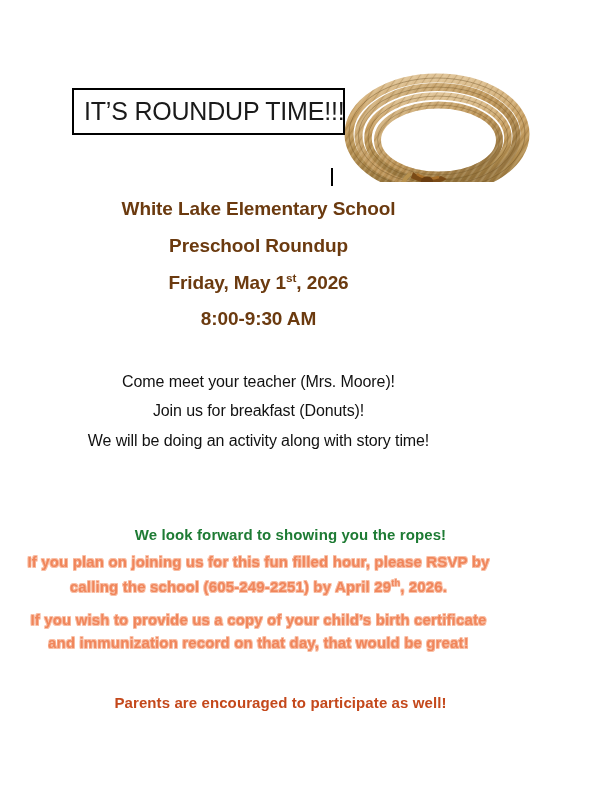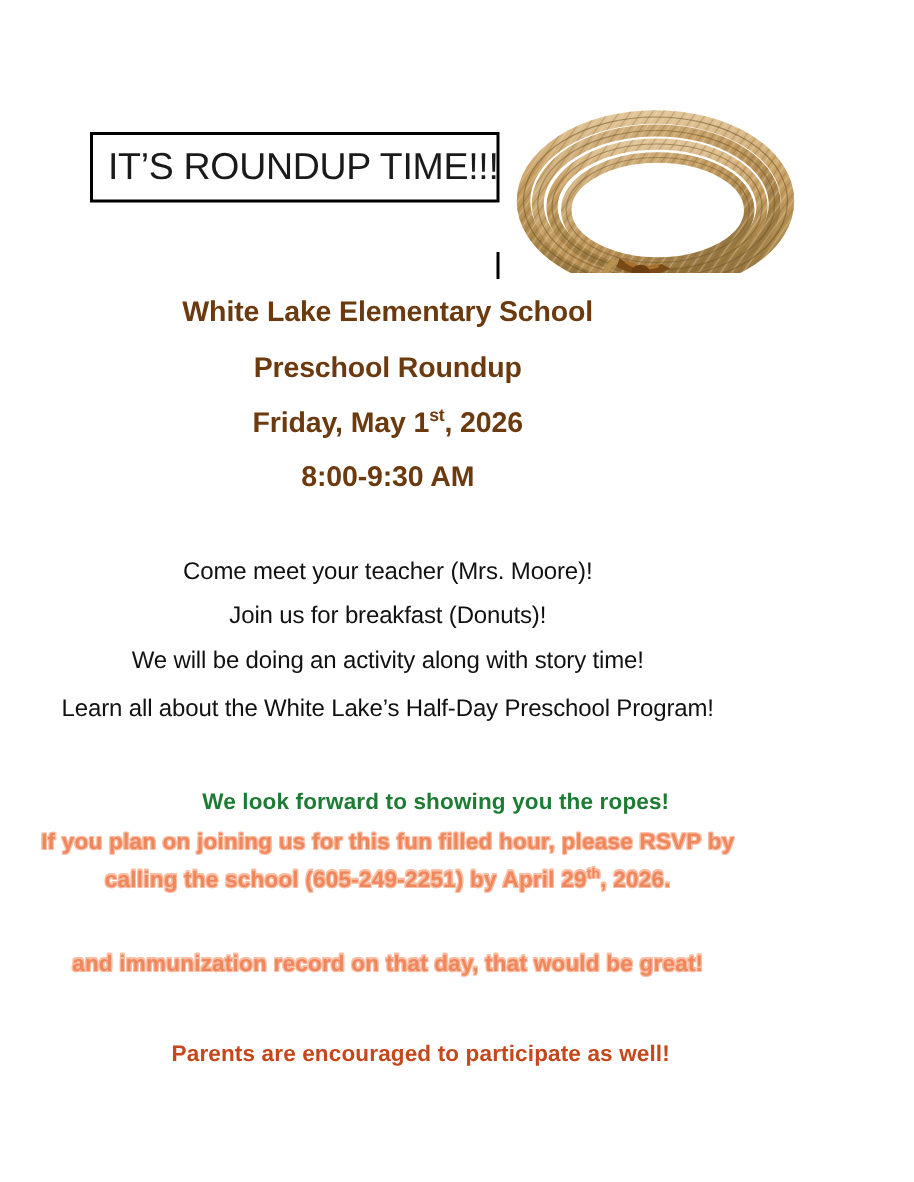--- a/index.html
+++ b/index.html
@@ -19,21 +19,21 @@
 
   .flyer {
     position: absolute;
     inset: 0;
     background: #ffffff;
   }
 
   
   .title-box {
     position: absolute;
-    left: 60px;
+    left: 72px;
     top: 88px;
     width: 273px;
     height: 47px;
     border: 2px solid #000000;
     box-sizing: border-box;
     display: flex;
     align-items: center;
     justify-content: flex-start;
     background: #ffffff;
     z-index: 3;
@@ -203,24 +203,24 @@
   <div class="caret"></div>
 
   <div class="line heading" style="top:198px;">White Lake Elementary School</div>
   <div class="line heading" style="top:235px;">Preschool Roundup</div>
   <div class="line heading" style="top:272px;"><span>Friday, May 1</span><sup>st</sup><span>, 2026</span></div>
   <div class="line heading" style="top:308px;">8:00-9:30 AM</div>
 
   <div class="line body-line" style="top:373px;">Come meet your teacher (Mrs. Moore)!</div>
   <div class="line body-line" style="top:402px;">Join us for breakfast (Donuts)!</div>
   <div class="line body-line" style="top:432px;">We will be doing an activity along with story time!</div>
-  <div class="line body-line" style="top:464px;">Learn all about the White Lake’s Half-Day Preschool Program!</div>
 
   <div class="line green-line" style="top:526px;">We look forward to showing you the ropes!</div>
 
   <div class="line orange-line" style="top:553px;">If you plan on joining us for this fun filled hour, please RSVP by</div>
   <div class="line orange-line" style="top:578px;"><span>calling the school (605-249-2251) by April 29</span><sup>th</sup><span>, 2026.</span></div>
 
+  <div class="line orange-line" style="top:611px;">If you wish to provide us a copy of your child’s birth certificate</div>
   <div class="line orange-line" style="top:634px;">and immunization record on that day, that would be great!</div>
 
   <div class="line red-line" style="top:694px;">Parents are encouraged to participate as well!</div>
 
 </div>
 
 </body></html>

